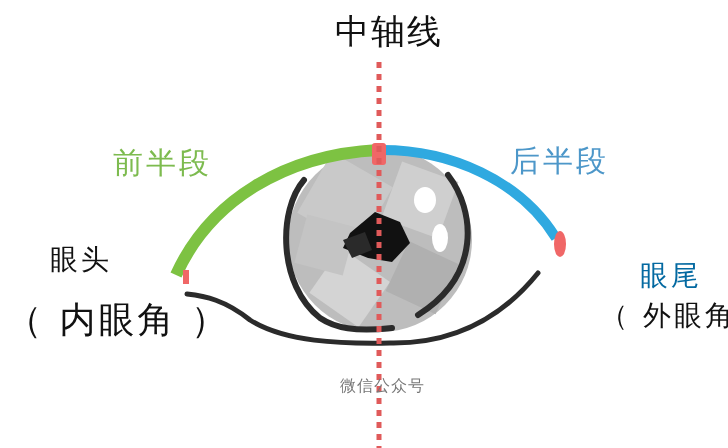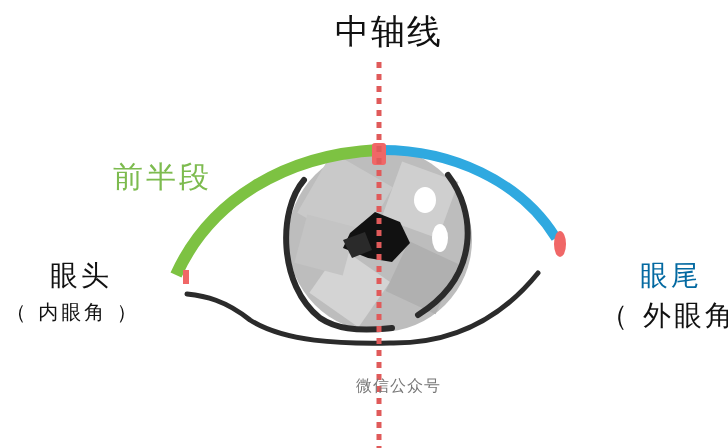--- a/index.html
+++ b/index.html
@@ -1,26 +1,26 @@
 <!DOCTYPE html>
 <html><head>
 <meta charset="utf-8">
 <style>
   html,body{margin:0;padding:0;background:#ffffff;}
   #stage{position:relative;width:728px;height:448px;overflow:hidden;background:#fff;font-family:"DejaVu Serif","Liberation Serif",serif;}
   svg.art{position:absolute;left:0;top:0;}
   .lbl{position:absolute;white-space:nowrap;line-height:1;text-align:right;}
   .title{left:335px;top:14px;font-size:34px;color:#111;letter-spacing:2px;}
-  .front{left:113px;top:162px;font-size:30px;color:#7dbb4f;letter-spacing:3px;}
+  .front{left:113px;top:148px;font-size:30px;color:#7dbb4f;letter-spacing:3px;}
   .back{left:510px;top:146px;font-size:30px;color:#4d97c9;letter-spacing:3px;}
-  .lh1{left:50px;top:262px;font-size:28px;color:#111;letter-spacing:3px;}
-  .lh2{left:6px;top:302px;font-size:20px;color:#111;letter-spacing:3px;}
+  .lh1{left:50px;top:246px;font-size:28px;color:#111;letter-spacing:3px;}
+  .lh2{left:6px;top:302px;font-size:36px;color:#111;letter-spacing:3px;}
   .rh1{left:640px;top:262px;font-size:28px;color:#0369a1;letter-spacing:3px;}
   .rh2{left:600px;top:302px;font-size:28px;color:#111;letter-spacing:3px;}
-  .wx{left:356px;top:378px;font-size:16px;color:#777;letter-spacing:1px;}
+  .wx{left:340px;top:378px;font-size:16px;color:#777;letter-spacing:1px;}
   .brand{left:300px;top:406px;font-size:24px;font-weight:bold;color:#555;font-family:"DejaVu Sans Mono","Liberation Mono",monospace;letter-spacing:-1px;}
 </style>
 </head>
 <body>
 
 <div id="stage">
   <svg class="art" width="728" height="448" viewBox="0 0 728 448">
 
     <g>
       <circle cx="380" cy="240" r="92" fill="#bdbdbd"></circle>
@@ -50,18 +50,19 @@
 
     <rect x="183" y="270" width="6" height="14" fill="#f06767"></rect>
     <ellipse cx="560" cy="244" rx="6" ry="13" fill="#f06767"></ellipse>
     <rect x="372" y="143" width="14" height="22" rx="3" fill="#f06767"></rect>
 
     <line x1="379" y1="62" x2="379" y2="448" stroke="#e05a5a" stroke-width="5" stroke-dasharray="6,6"></line>
   </svg>
 
   <div class="lbl title">中轴线</div>
   <div class="lbl front">前半段</div>
+  <div class="lbl back">后半段</div>
   <div class="lbl lh1">眼头</div>
   <div class="lbl lh2">（ 内眼角 ）</div>
   <div class="lbl rh1">眼尾</div>
   <div class="lbl rh2">（ 外眼角</div>
   <div class="lbl wx">微信公众号</div>
 </div>
 
 </body></html>

